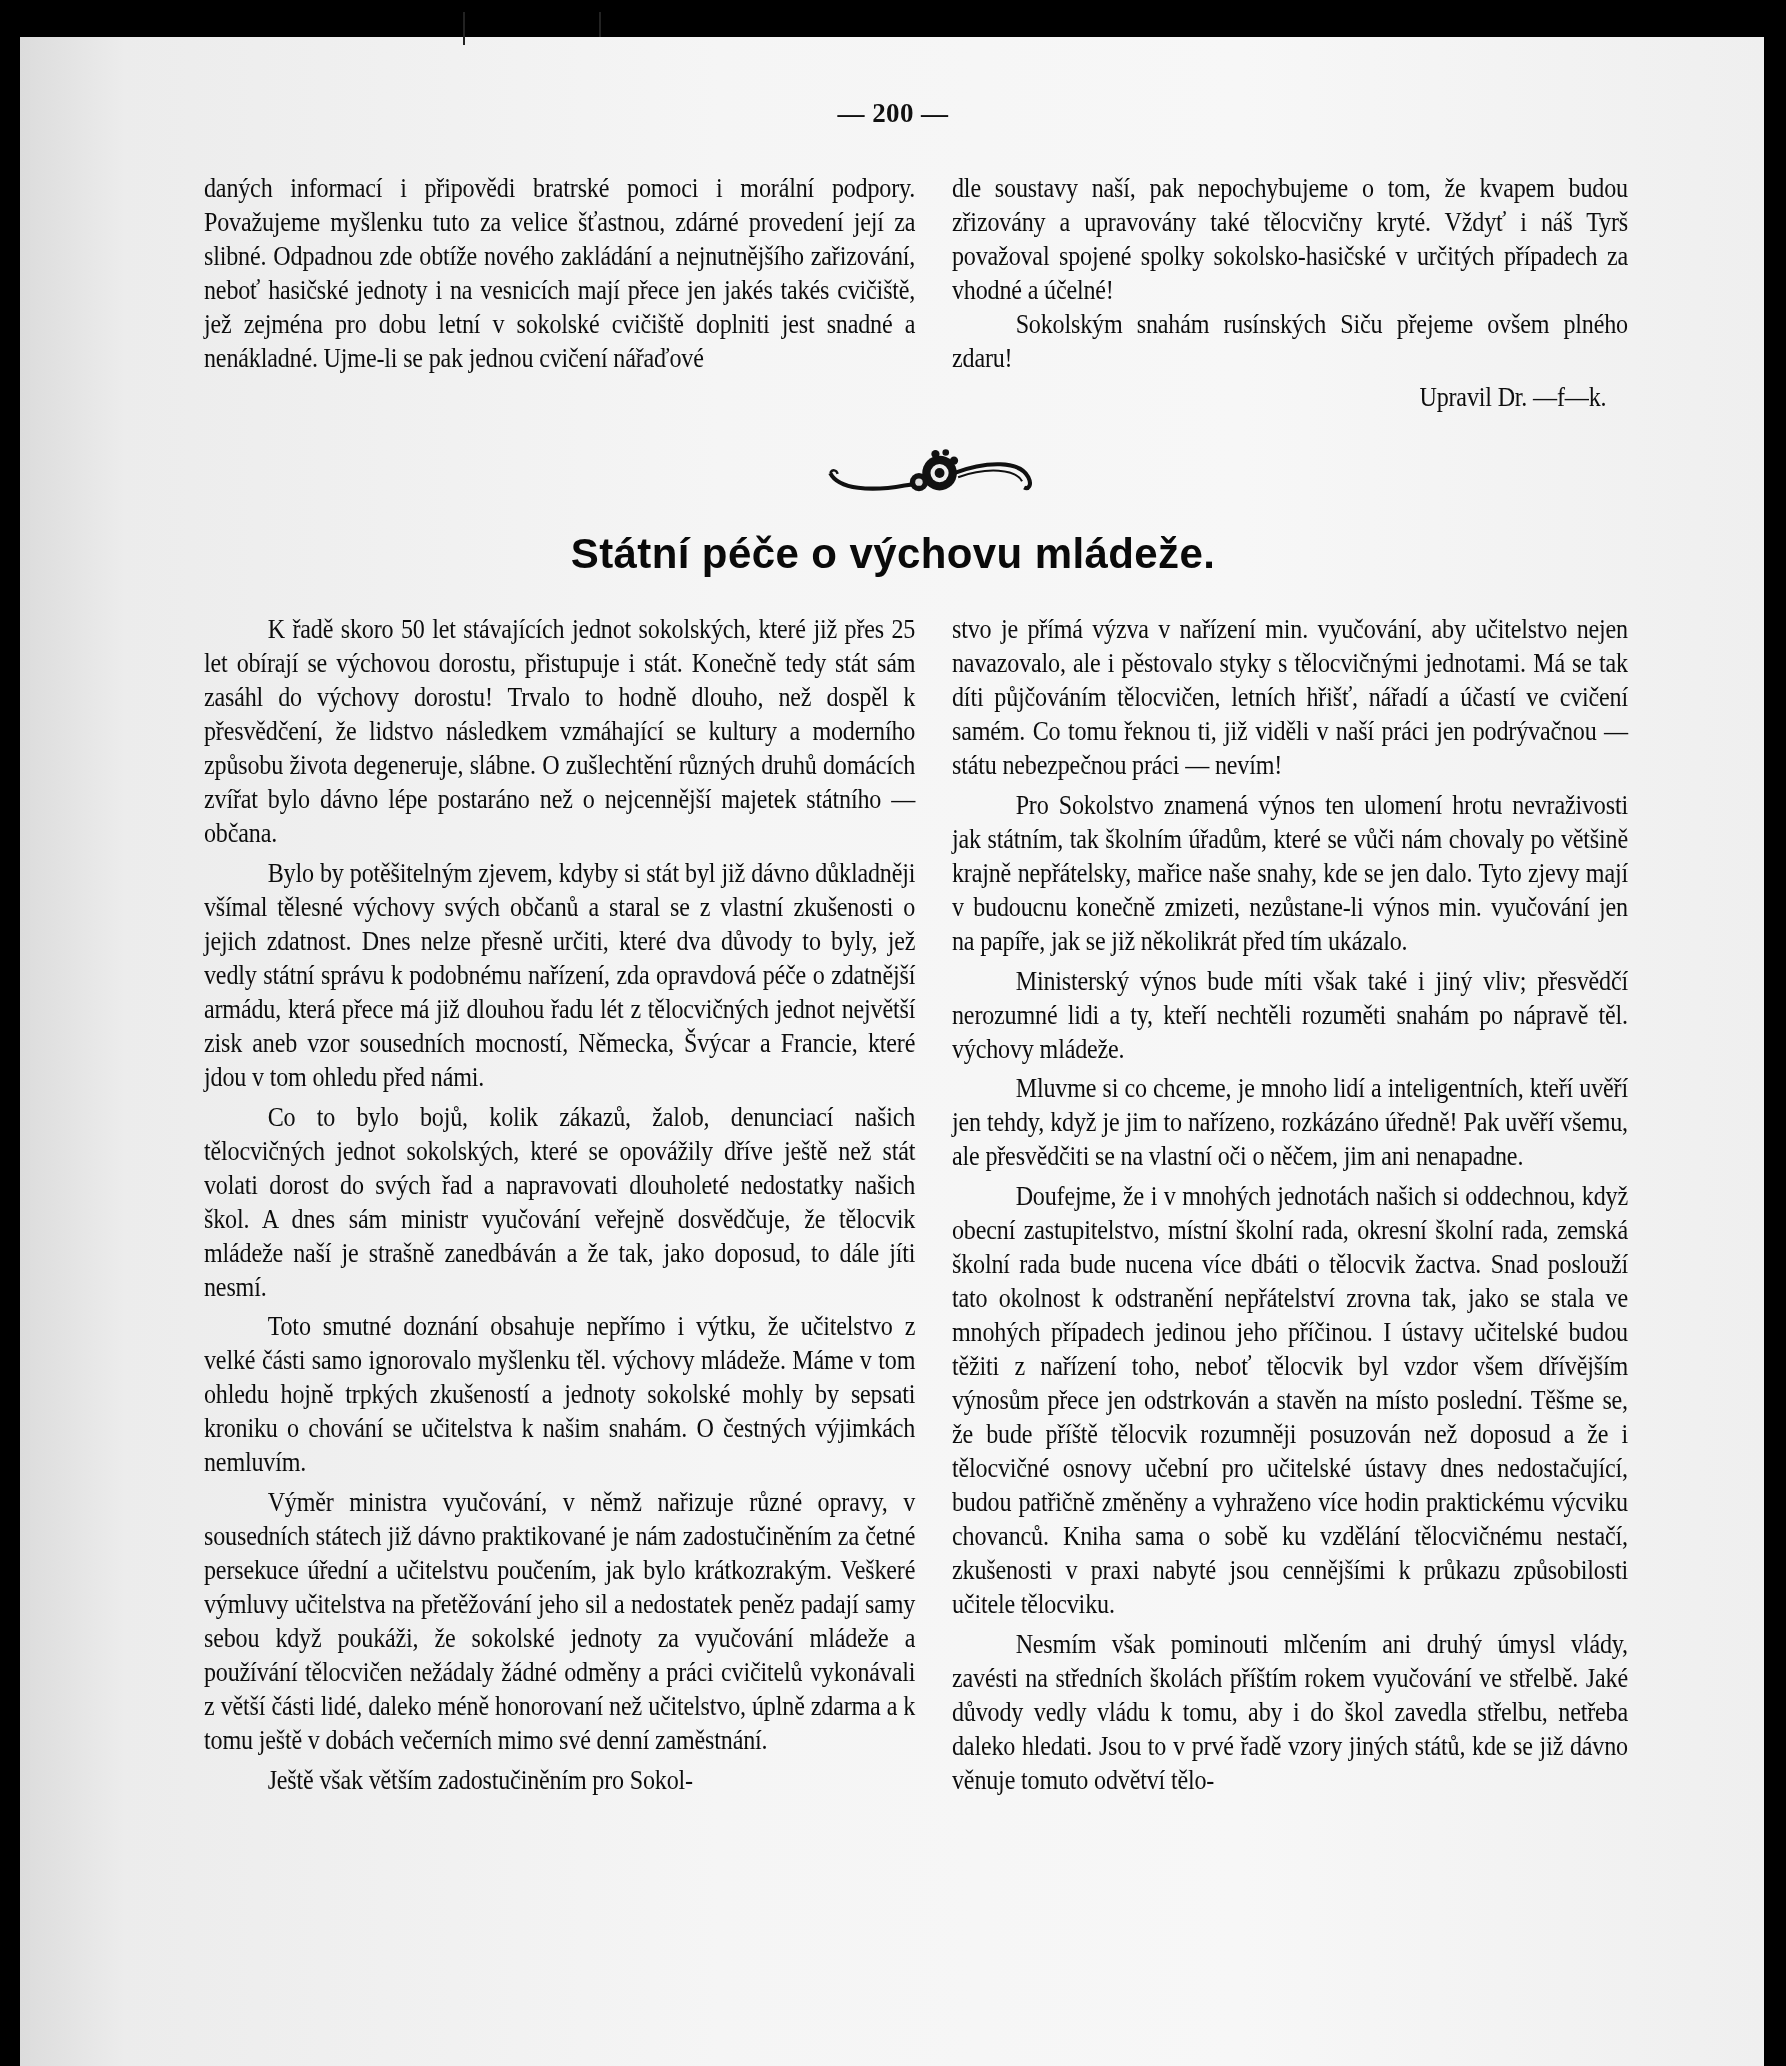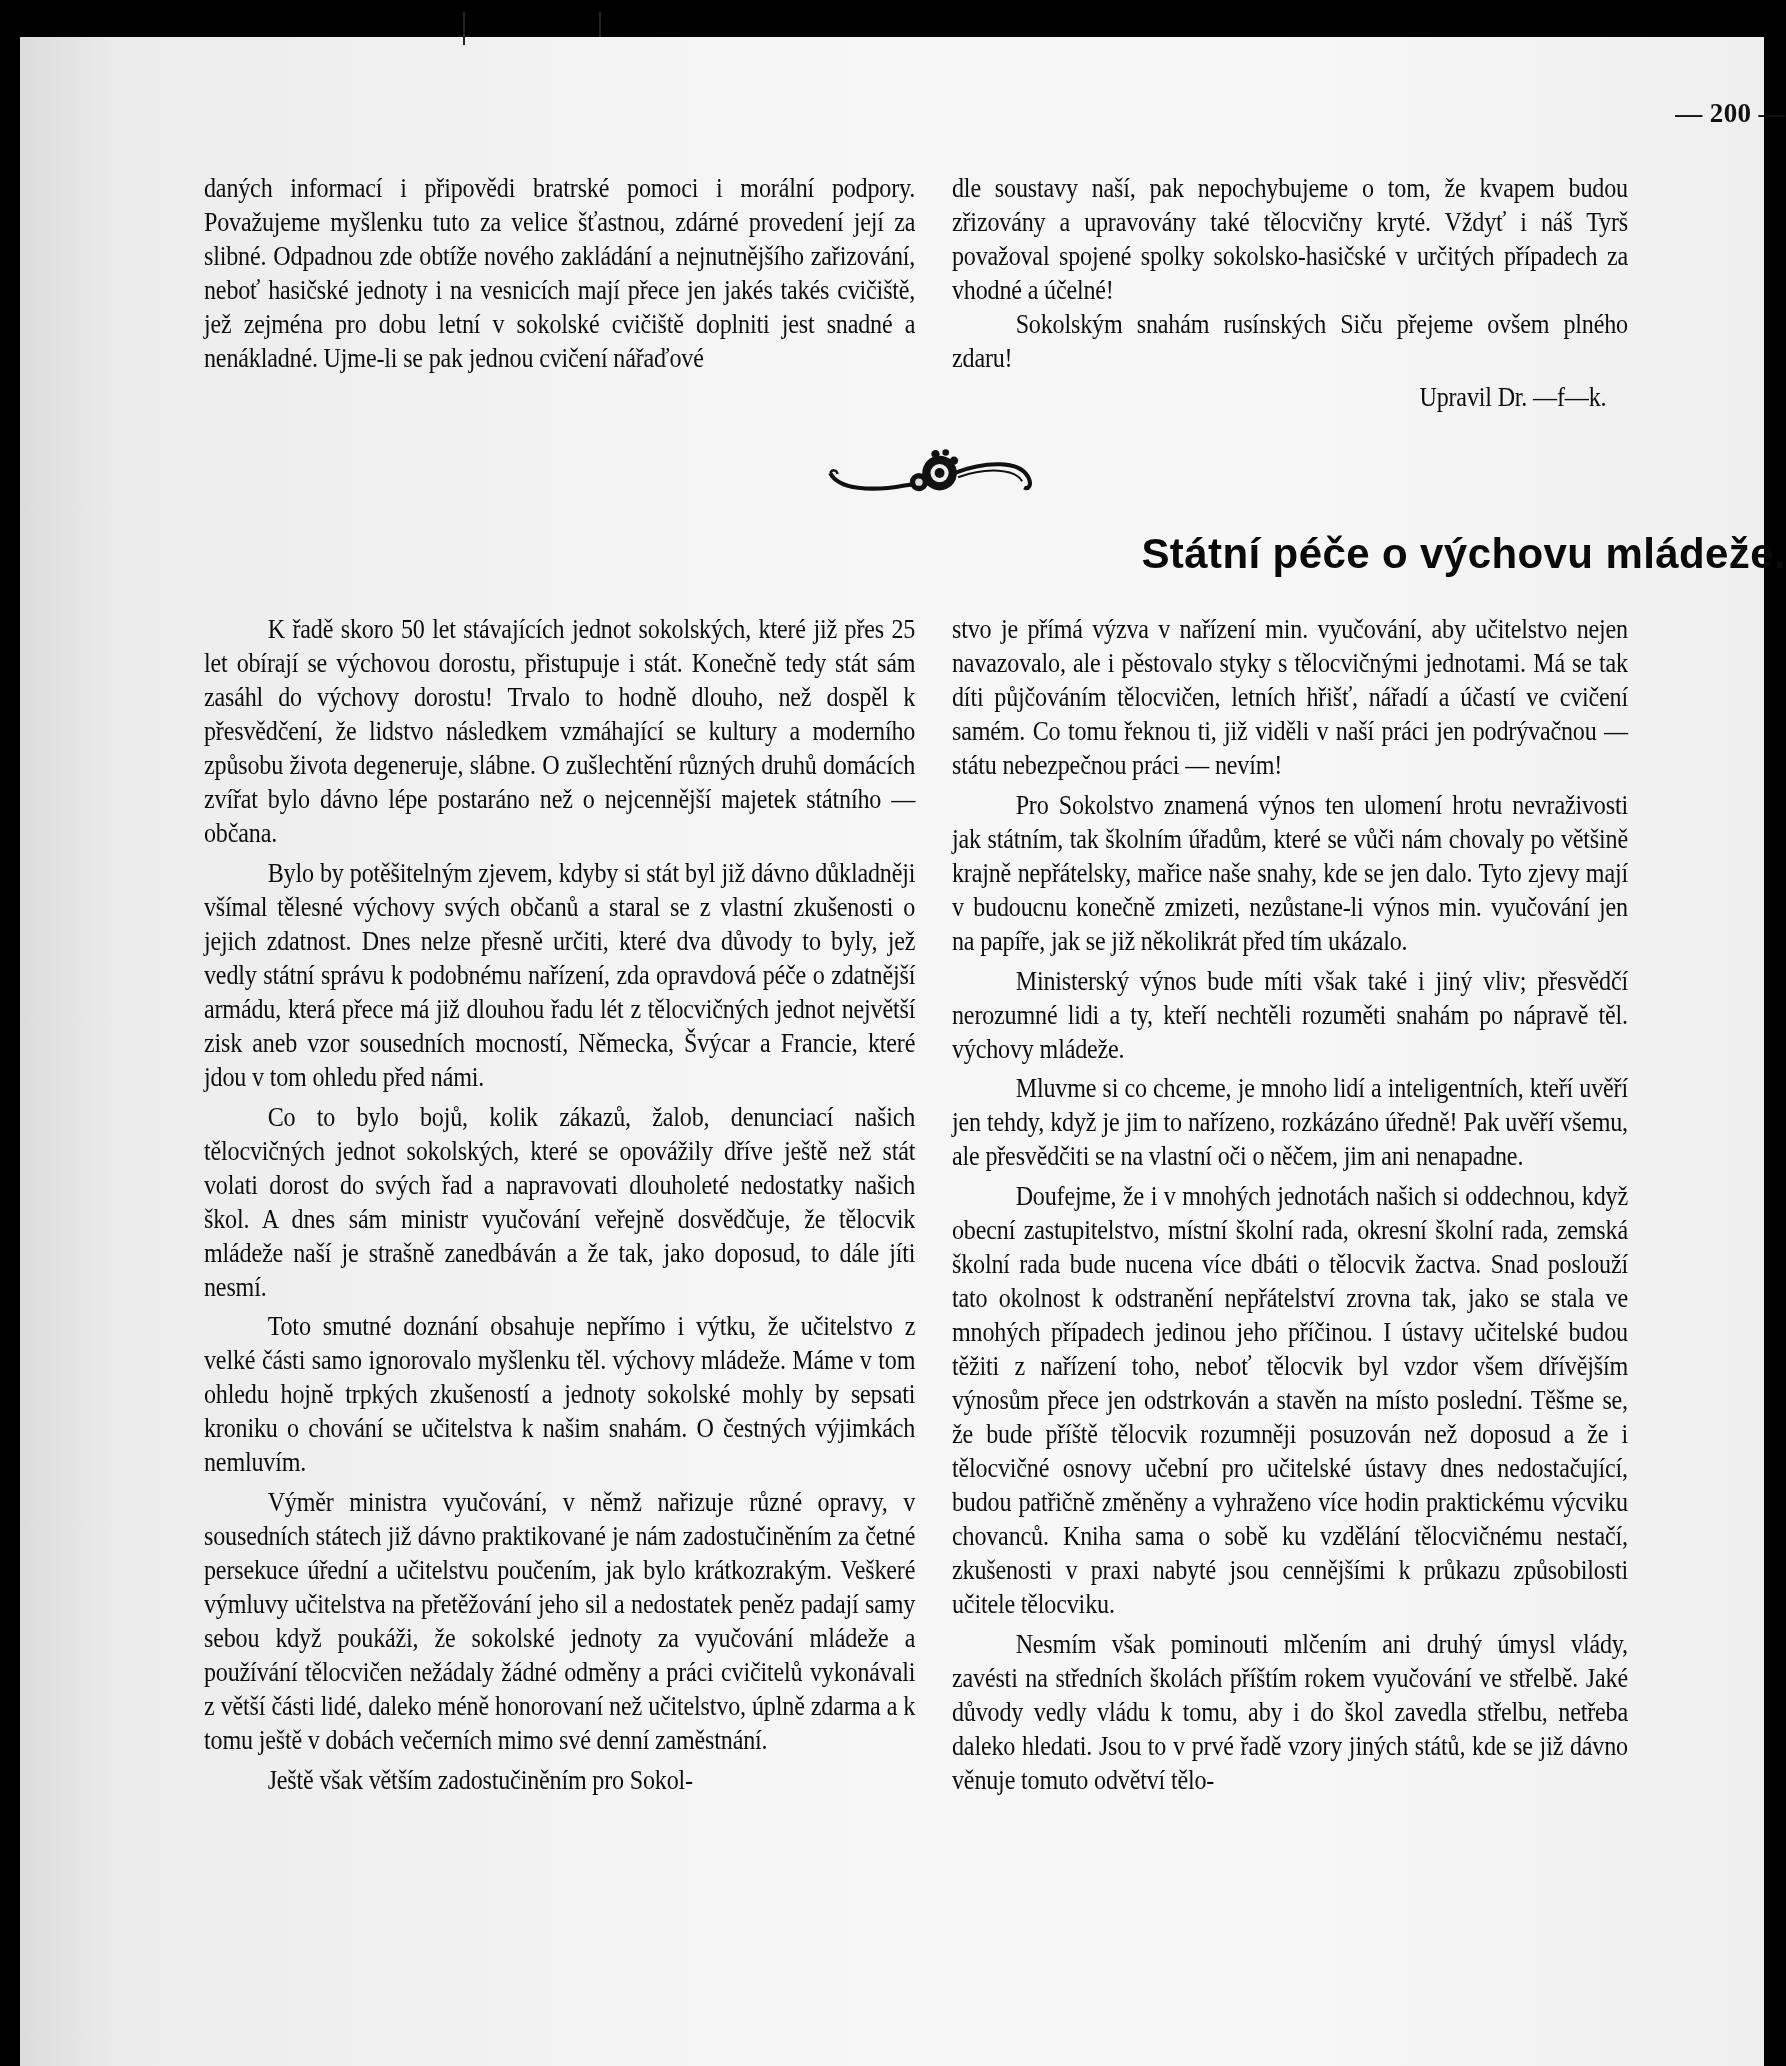--- a/index.html
+++ b/index.html
@@ -17,21 +17,21 @@
       width: 1744px;
       height: 2155px;
       background: linear-gradient(90deg, #dcdcdc 0%, #ececec 6%, #f5f5f5 40%, #f7f7f7 70%, #efefef 100%);
       border-radius: 0 0 8.3px 8.3px;
     }
     .page-number {
       position: absolute;
       left: 0;
       width: 1786px;
       top: 98px;
-      text-align: right;
+      text-align: center;
       font-family: "Liberation Serif", serif;
       font-weight: bold;
       font-size: 27px;
       color: #111;
       letter-spacing: 0.4px;
     }
     .col {
       position: absolute;
       font-family: "Liberation Serif", serif;
       font-size: 28px;
@@ -53,21 +53,21 @@
       left: 822px;
       top: 444px;
       width: 231px;
       height: 54px;
     }
     .heading {
       position: absolute;
       left: 0;
       width: 1786px;
       top: 530px;
-      text-align: right;
+      text-align: center;
       font-family: "Liberation Sans", sans-serif;
       font-weight: bold;
       font-size: 42px;
       color: #0a0a0a;
       letter-spacing: 0.4px;
     }
     .main-left  { left: 204px;  top: 612px; width: 827px; }
     .main-right { left: 952px; top: 612px; width: 786px; }
     .edge-mark {
       position: absolute;

